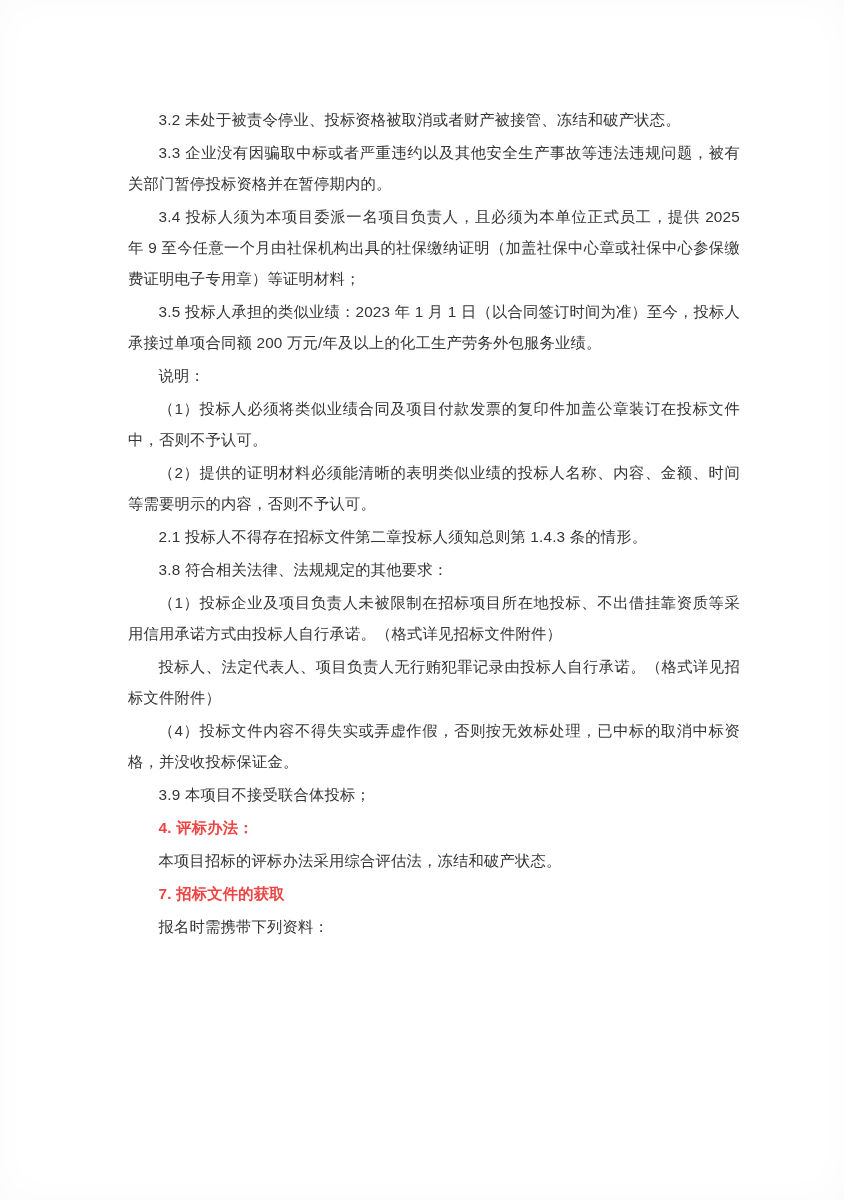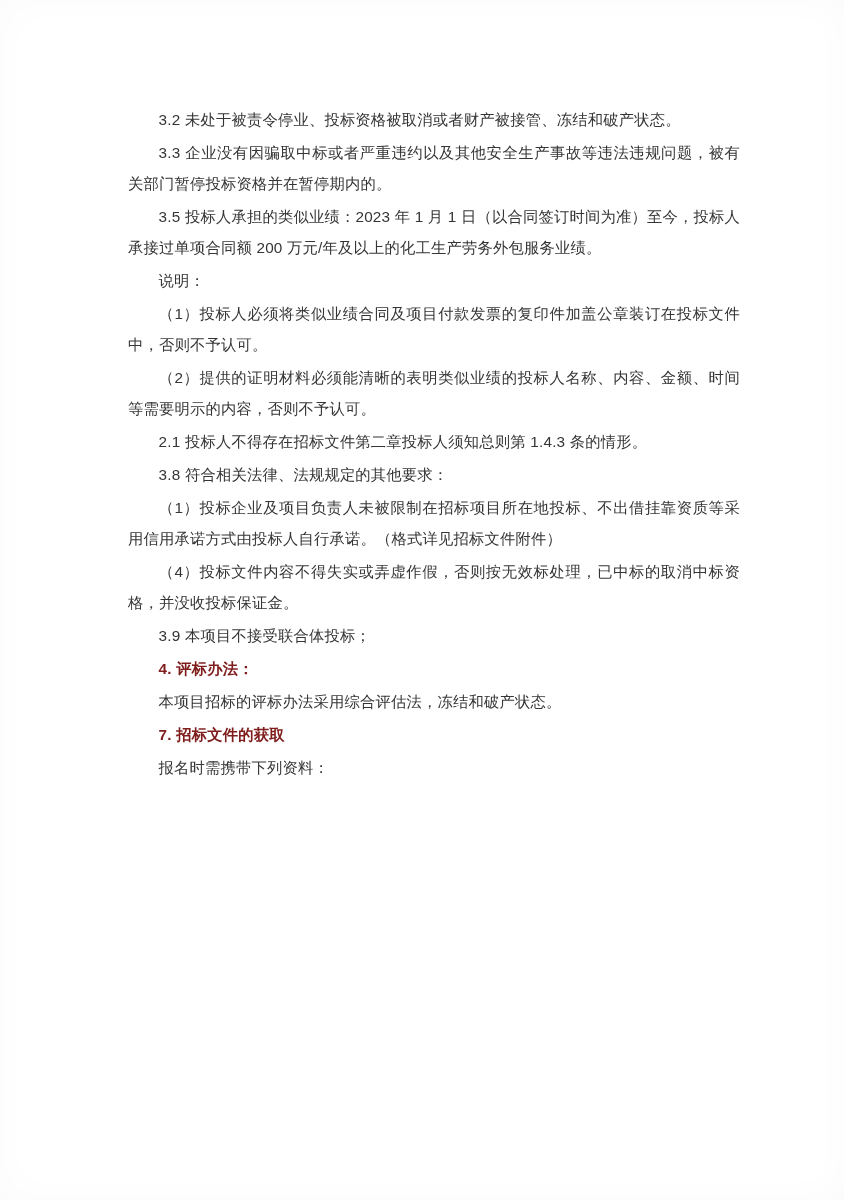--- a/index.html
+++ b/index.html
@@ -26,35 +26,37 @@
     margin: 2px 0;
     font-size: 15.3px;
     line-height: 31px;
     color: #353535;
     text-align: justify;
     text-indent: 2em;
     letter-spacing: 0.2px;
   }
   .bold {
     font-weight: 700;
-    color: #7f1d1d;
+    color: #ef4444;
   }
 </style>
 </head>
 <body>
 
 <main class="page">
   <p class="para">3.2 未处于被责令停业、投标资格被取消或者财产被接管、冻结和破产状态。</p>
   <p class="para">3.3 企业没有因骗取中标或者严重违约以及其他安全生产事故等违法违规问题，被有关部门暂停投标资格并在暂停期内的。</p>
+  <p class="para">3.4 投标人须为本项目委派一名项目负责人，且必须为本单位正式员工，提供 2025 年 9 至今任意一个月由社保机构出具的社保缴纳证明（加盖社保中心章或社保中心参保缴费证明电子专用章）等证明材料；</p>
   <p class="para">3.5 投标人承担的类似业绩：2023 年 1 月 1 日（以合同签订时间为准）至今，投标人承接过单项合同额 200 万元/年及以上的化工生产劳务外包服务业绩。</p>
   <p class="para">说明：</p>
   <p class="para">（1）投标人必须将类似业绩合同及项目付款发票的复印件加盖公章装订在投标文件中，否则不予认可。</p>
   <p class="para">（2）提供的证明材料必须能清晰的表明类似业绩的投标人名称、内容、金额、时间等需要明示的内容，否则不予认可。</p>
   <p class="para">2.1 投标人不得存在招标文件第二章投标人须知总则第 1.4.3 条的情形。</p>
   <p class="para">3.8 符合相关法律、法规规定的其他要求：</p>
   <p class="para">（1）投标企业及项目负责人未被限制在招标项目所在地投标、不出借挂靠资质等采用信用承诺方式由投标人自行承诺。（格式详见招标文件附件）</p>
+  <p class="para">投标人、法定代表人、项目负责人无行贿犯罪记录由投标人自行承诺。（格式详见招标文件附件）</p>
   <p class="para">（4）投标文件内容不得失实或弄虚作假，否则按无效标处理，已中标的取消中标资格，并没收投标保证金。</p>
   <p class="para">3.9 本项目不接受联合体投标；</p>
   <p class="para bold">4. 评标办法：</p>
   <p class="para">本项目招标的评标办法采用综合评估法，冻结和破产状态。</p>
   <p class="para bold">7. 招标文件的获取</p>
   <p class="para">报名时需携带下列资料：</p>
 </main>
 
 </body></html>

